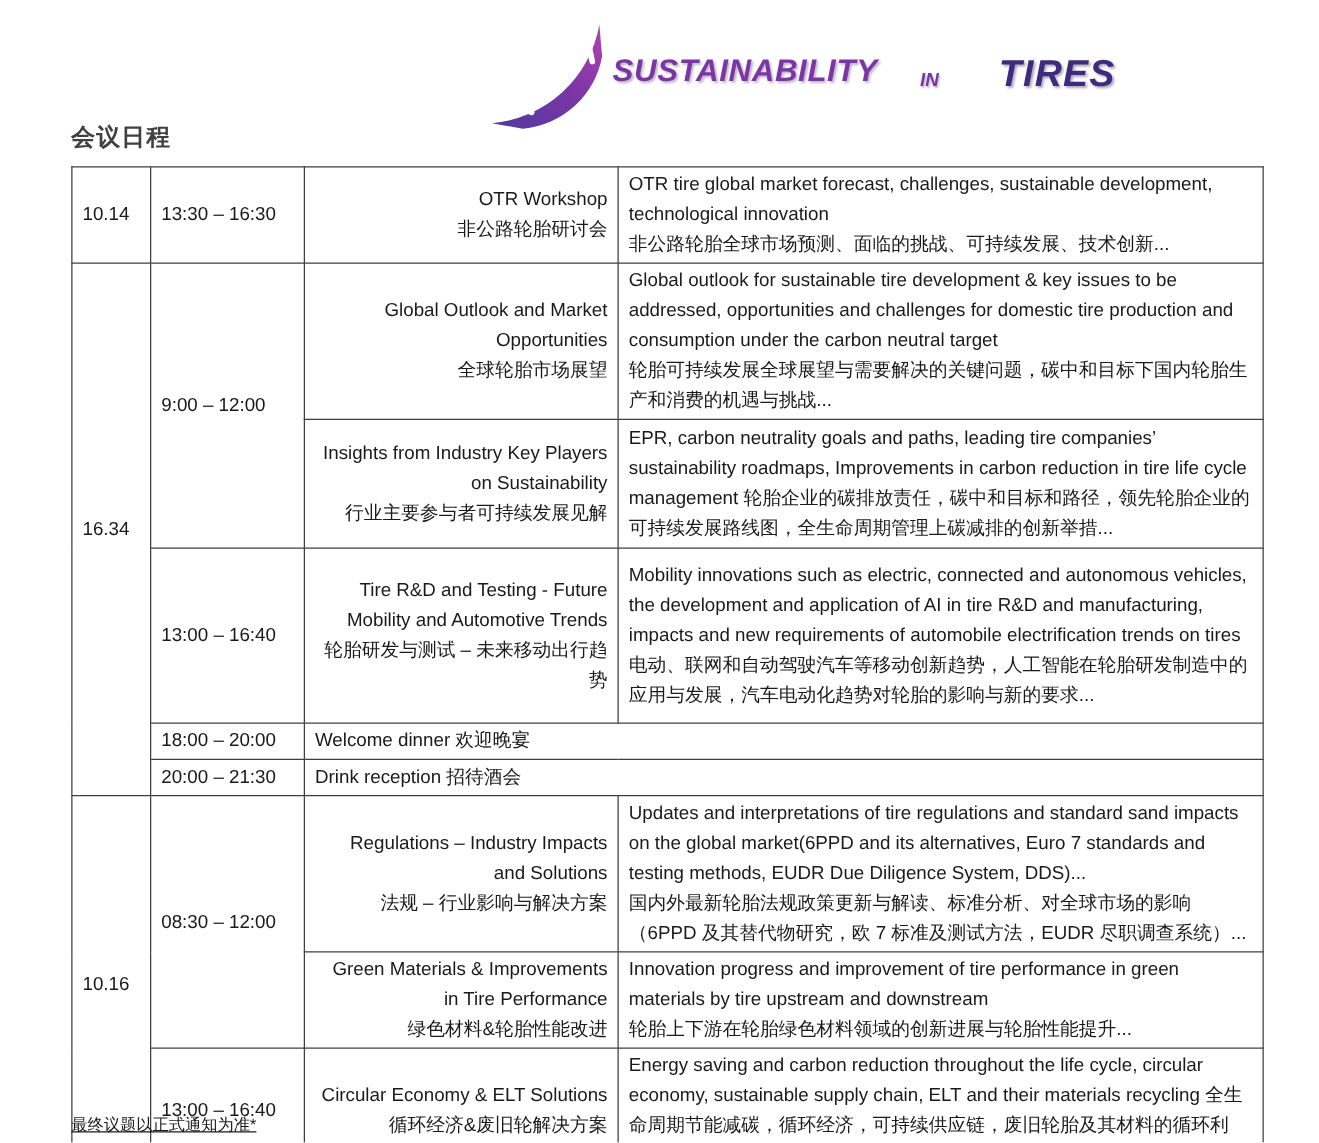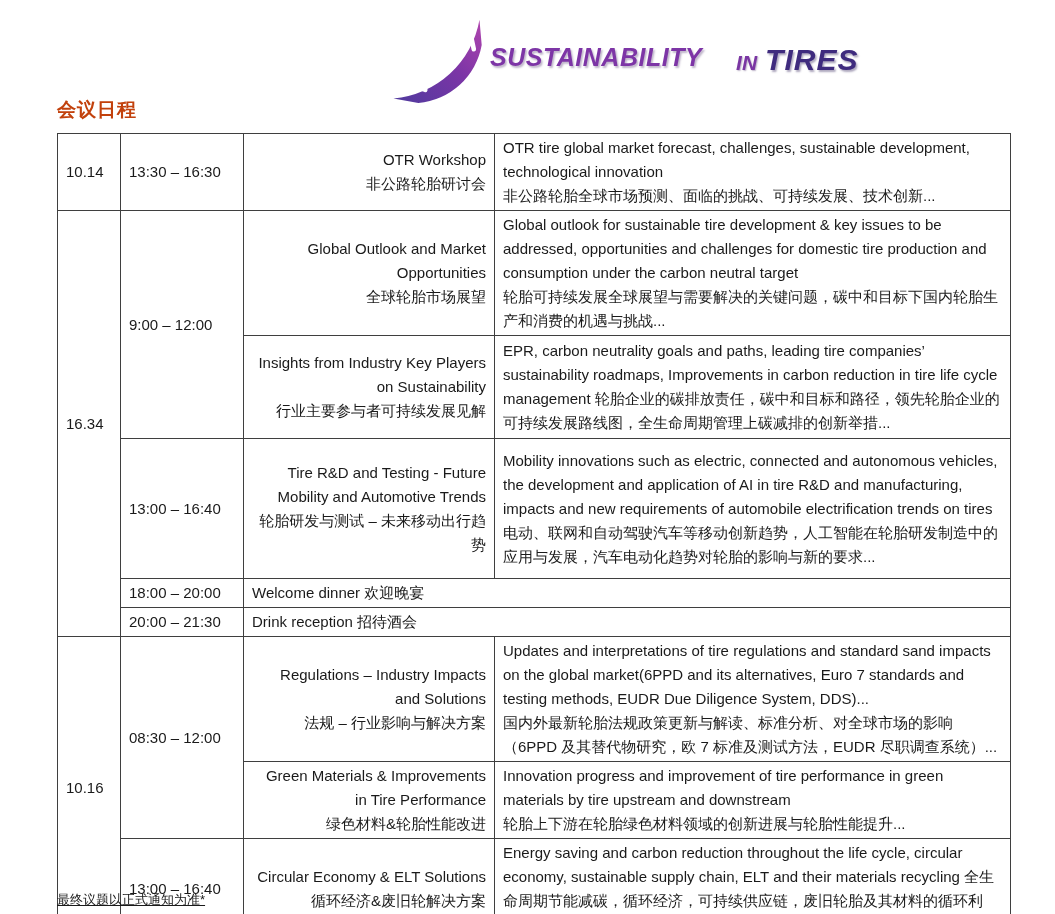--- a/index.html
+++ b/index.html
@@ -5,25 +5,25 @@
   html,body { margin:0; padding:0; background:#ffffff; }
   body { font-family:"Liberation Sans","DejaVu Sans",sans-serif; color:#1a1a1a; }
   .page { position:relative; width:1055px; height:914px; background:#fff; overflow:hidden; }
 
   
   .logo { position:absolute; top:14px; left:388px; display:flex; align-items:center; gap:2px; }
   .logo-tire { width:100px; height:92px; }
   .logo-text { display:flex; flex-direction:row; line-height:1.05; font-style:italic; font-weight:bold; }
   .logo-line1 { font-size:25px; letter-spacing:.5px; color:#7d35a6; text-shadow:1.5px 1.5px 2px rgba(70,40,100,.35); }
   .logo-line2 { margin-left:34px; display:flex; align-items:baseline; gap:8px; }
-  .logo-in { font-size:21px; color:#7a36a3; text-shadow:1px 1px 1.5px rgba(70,40,100,.35); }
-  .logo-tires { font-size:30px; letter-spacing:1px; color:#3f2b7e; text-shadow:1.5px 1.5px 2px rgba(50,35,90,.4); }
+  .logo-in { font-size:15px; color:#7a36a3; text-shadow:1px 1px 1.5px rgba(70,40,100,.35); }
+  .logo-tires { font-size:30px; letter-spacing:1px; color:#3f2b7e; text-shadow:1.5px 1.5px 2px rgba(50,35,90,.4);margin-left:40px; }
 
   
-  .heading { position:absolute; top:97px; left:57px; font-size:19px; font-weight:bold; color:#c2410c; letter-spacing:1px; }
+  .heading { position:absolute; top:97px; left:57px; font-size:19px; font-weight:bold; color:#404040; letter-spacing:1px; }
 
   
   table.agenda { position:absolute; top:133px; left:57px; width:953px; border-collapse:collapse; table-layout:fixed; }
   table.agenda td { border:1px solid #3f3f3f; font-size:15px; line-height:24px; padding:2px 8px; vertical-align:middle; overflow:hidden; }
   td.date-cell { text-align:left; padding:2px 2px; }
   td.time-cell { padding-left:12px; }
   td.title-cell { white-space:pre-line; padding-left:13px;text-align:right; }
   td.desc-cell { vertical-align:top; white-space:pre-line; padding-top:3px; padding-left:10px; }
   td.event-cell { line-height:20px; padding:2px 8px 2px 13px; }
 

